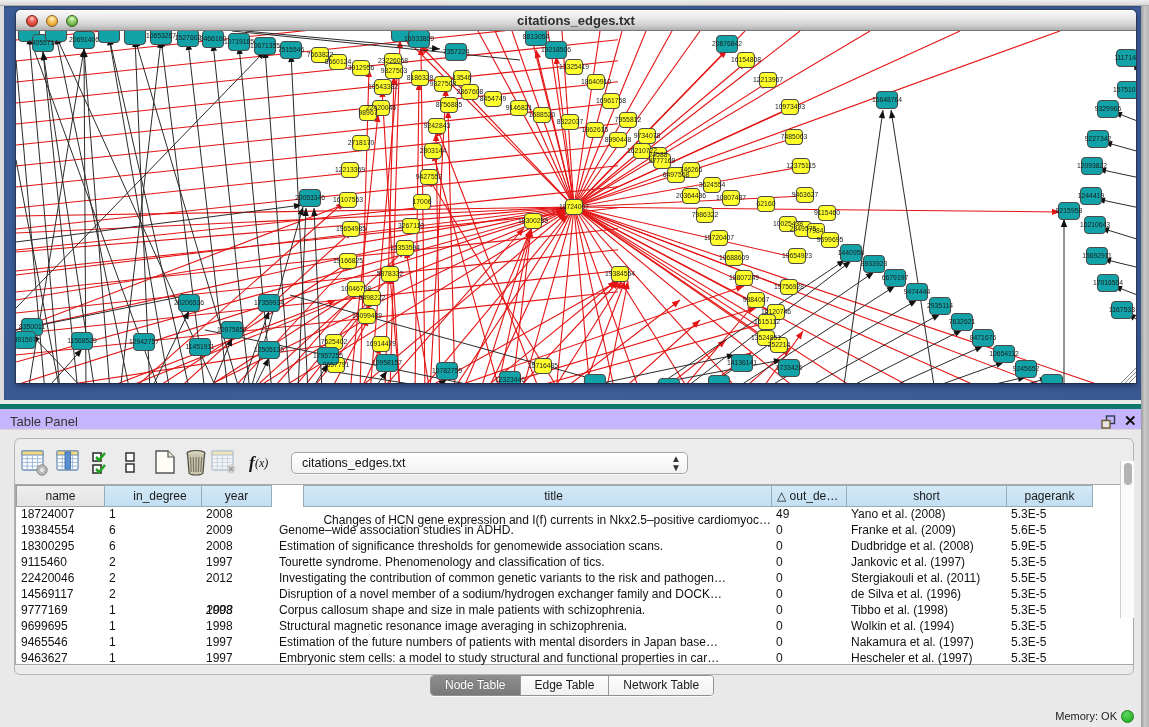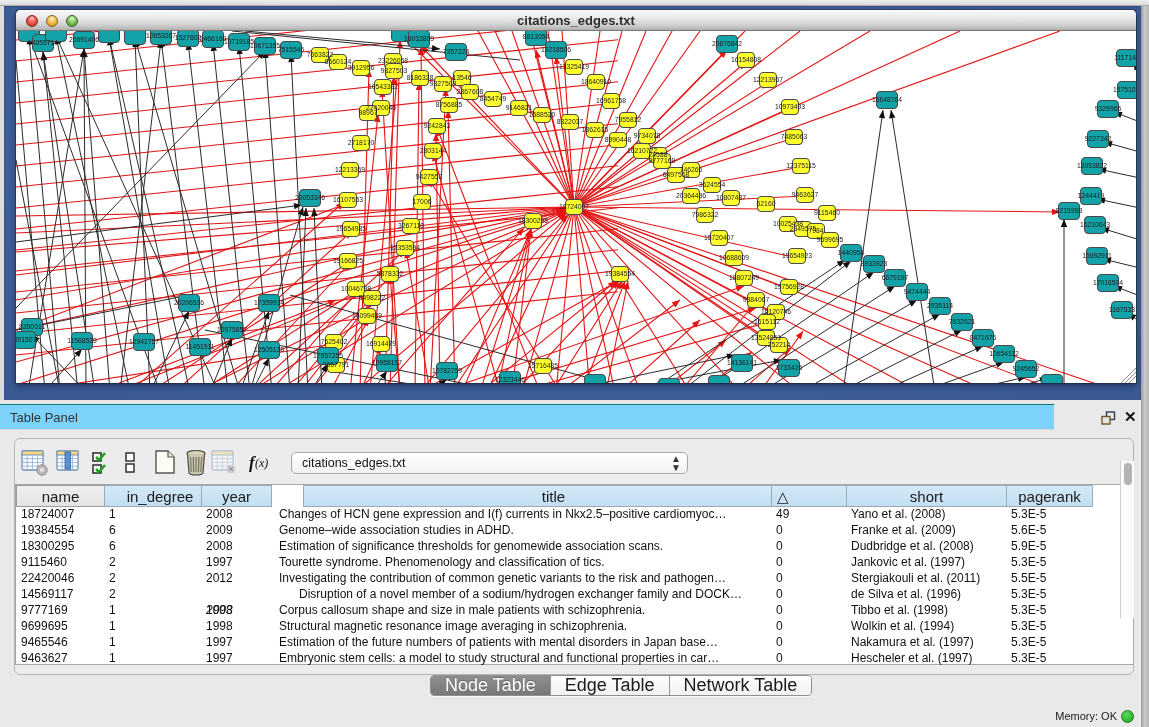--- a/index.html
+++ b/index.html
@@ -27,51 +27,51 @@
 #titlebar .title{position:absolute;left:0;right:0;top:3px;text-align:center;
   font-size:13px;font-weight:bold;color:#2e2e2e;letter-spacing:0;}
 .tl{position:absolute;top:5px;width:12px;height:12px;border-radius:50%;box-sizing:border-box;}
 #tl-r{left:10px;background:radial-gradient(circle at 50% 28%,#ffd5cf 0%,#f07065 30%,#dd4439 65%,#b52f26 100%);border:1px solid #7e241d;}
 #tl-y{left:46px;background:radial-gradient(circle at 50% 28%,#fff3cf 0%,#f7ce71 30%,#eaab38 65%,#c08627 100%);border:1px solid #8a6118;}
 #tl-g{left:66px;background:radial-gradient(circle at 50% 28%,#e2f7d3 0%,#9ed77d 30%,#6cb24a 65%,#4c8a32 100%);border:1px solid #38641f;}
 #canvas{position:absolute;left:0;top:21px;width:1120px;height:352px;background:#fff;overflow:hidden;}
 
 
 #panel{position:absolute;left:0;top:400px;width:1149px;height:327px;background:#e9e9e9;}
-#panelhdr{position:absolute;left:0;top:4px;width:1054px;height:26px;background:#7dd3fc;
-  border-top:1px solid #0f766e;border-bottom:1px solid #d6d6d6;box-sizing:border-box;}
+#panelhdr{position:absolute;left:0;top:4px;width:1141px;height:26px;background:#c4b5fd;
+  border-top:5px solid #0f766e;border-bottom:1px solid #d6d6d6;box-sizing:border-box;}
 #panelhdr .t{position:absolute;left:10px;top:5px;font-size:13px;color:#333;}
 #floatico{position:absolute;left:1101px;top:6px;width:15px;height:14px;}
 #closeico{position:absolute;left:1124px;top:3px;font-size:15px;font-weight:bold;color:#111;}
 
 #container{position:absolute;left:14px;top:38px;width:1120px;height:237px;
   background:#ececec;border:1px solid #b5b5b5;border-radius:6px;box-sizing:border-box;}
 
 
 #toolbar{position:absolute;left:-14px;top:0;width:1118px;height:44px;}
 #dropdown{position:absolute;left:276px;top:13px;width:397px;height:22px;background:linear-gradient(#ffffff,#f2f2f2);
   border:1px solid #a5a5a5;border-radius:5px;box-sizing:border-box;box-shadow:0 1px 0 rgba(255,255,255,.7);}
 #dropdown .txt{position:absolute;left:10px;top:3px;font-size:12.5px;color:#111;}
 #dropdown .arr{position:absolute;right:6px;top:1px;font-size:10px;color:#333;line-height:9px;text-align:center;}
 
 
 #tbl{position:absolute;left:1px;top:46px;width:1117px;height:179px;background:#fff;box-shadow:0 0 0 1px #a8a8a8;}
 .hcell{position:absolute;top:0;height:22px;box-sizing:border-box;border:1px solid #9aabb8;
-  background:linear-gradient(#d3e9f7,#c2dff2);font-size:15px;color:#1a1a1a;text-align:center;line-height:21px;}
+  background:linear-gradient(#d3e9f7,#c2dff2);font-size:12px;color:#1a1a1a;text-align:center;line-height:21px;}
 .hname{background:linear-gradient(#efefef,#e3e3e3);border:1px solid #9d9d9d;}
 .rows{position:absolute;left:0;top:22px;width:1117px;height:157px;background:#fff;}
 .vline{position:absolute;top:22px;height:157px;width:1px;background:#d9d9d9;}
 .cell{position:absolute;height:16px;font-size:12px;color:#111;line-height:15px;white-space:nowrap;overflow:hidden;}
 #vscroll{position:absolute;left:1105px;top:22px;width:14px;height:157px;background:#fbfbfb;border-left:1px solid #d0d0d0;box-sizing:border-box;}
 #vthumb{position:absolute;left:2.5px;top:2px;width:8px;height:22px;border-radius:5px;background:#b3b3b3;}
 
 
 #segs{position:absolute;left:430px;top:275px;height:19px;display:flex;
   border:1px solid #8f8f8f;border-radius:4px;overflow:hidden;box-shadow:0 1px 0 rgba(255,255,255,.8);}
-.seg{font-size:18px;line-height:18px;padding:0 14px;background:linear-gradient(#fdfdfd,#f1f1f1);color:#1a1a1a;border-left:1px solid #979797;}
+.seg{font-size:12px;line-height:18px;padding:0 14px;background:linear-gradient(#fdfdfd,#f1f1f1);color:#1a1a1a;border-left:1px solid #979797;}
 .seg:first-child{border-left:none;}
 .seg.on{background:linear-gradient(#8e8e8e,#787878);color:#fff;text-shadow:0 -1px 0 rgba(0,0,0,.25);}
 
 #status{position:absolute;left:0;top:300px;width:1141px;height:27px;}
 #status .m{position:absolute;right:24px;top:10px;font-size:11px;color:#222;}
 #status .dot{position:absolute;right:7px;top:10px;width:11px;height:11px;border-radius:50%;
   background:radial-gradient(circle at 40% 30%,#5fd75f,#2cb82c 70%);border:1px solid #1d7a1d;}
 </style>
 </head>
 <body>
@@ -794,21 +794,21 @@
           <div class="vline" style="left:185px;"></div>
           <div class="vline" style="left:255px;"></div>
           <div class="vline" style="left:755px;"></div>
           <div class="vline" style="left:830px;"></div>
           <div class="vline" style="left:990px;"></div>
           <div class="vline" style="left:1077px;"></div>
           <div class="rows">
             <div class="cell" style="left:5px;top:0px;width:80px;">18724007</div>
             <div class="cell" style="left:93px;top:0px;width:90px;">1</div>
             <div class="cell" style="left:190px;top:0px;width:60px;">2008</div>
-            <div class="cell" style="left:263px;top:0px;width:492px;">Changes of HCN gene expression and I(f) currents in Nkx2.5–positive cardiomyoc…</div>
+            <div class="cell" style="left:263px;top:6px;width:492px;text-align:right;">Changes of HCN gene expression and I(f) currents in Nkx2.5–positive cardiomyoc…</div>
             <div class="cell" style="left:760px;top:0px;width:70px;">49</div>
             <div class="cell" style="left:835px;top:0px;width:152px;">Yano et al. (2008)</div>
             <div class="cell" style="left:995px;top:0px;width:80px;">5.3E-5</div>
             <div class="cell" style="left:5px;top:16px;width:80px;">19384554</div>
             <div class="cell" style="left:93px;top:16px;width:90px;">6</div>
             <div class="cell" style="left:190px;top:16px;width:60px;">2009</div>
             <div class="cell" style="left:263px;top:16px;width:492px;">Genome–wide association studies in ADHD.</div>
             <div class="cell" style="left:760px;top:16px;width:70px;">0</div>
             <div class="cell" style="left:835px;top:16px;width:152px;">Franke et al. (2009)</div>
             <div class="cell" style="left:995px;top:16px;width:80px;">5.6E-5</div>
@@ -829,21 +829,21 @@
             <div class="cell" style="left:5px;top:64px;width:80px;">22420046</div>
             <div class="cell" style="left:93px;top:64px;width:90px;">2</div>
             <div class="cell" style="left:190px;top:64px;width:60px;">2012</div>
             <div class="cell" style="left:263px;top:64px;width:492px;">Investigating the contribution of common genetic variants to the risk and pathogen…</div>
             <div class="cell" style="left:760px;top:64px;width:70px;">0</div>
             <div class="cell" style="left:835px;top:64px;width:152px;">Stergiakouli et al. (2011)</div>
             <div class="cell" style="left:995px;top:64px;width:80px;">5.5E-5</div>
             <div class="cell" style="left:5px;top:80px;width:80px;">14569117</div>
             <div class="cell" style="left:93px;top:80px;width:90px;">2</div>
             <div class="cell" style="left:190px;top:96px;width:60px;font-style:italic;">2003</div>
-            <div class="cell" style="left:263px;top:80px;width:492px;margin-left:20px;">Disruption of a novel member of a sodium/hydrogen exchanger family and DOCK…</div>
+            <div class="cell" style="left:263px;top:80px;width:492px;">Disruption of a novel member of a sodium/hydrogen exchanger family and DOCK…</div>
             <div class="cell" style="left:760px;top:80px;width:70px;">0</div>
             <div class="cell" style="left:835px;top:80px;width:152px;">de Silva et al. (1996)</div>
             <div class="cell" style="left:995px;top:80px;width:80px;">5.3E-5</div>
             <div class="cell" style="left:5px;top:96px;width:80px;">9777169</div>
             <div class="cell" style="left:93px;top:96px;width:90px;">1</div>
             <div class="cell" style="left:190px;top:96px;width:60px;">1998</div>
             <div class="cell" style="left:263px;top:96px;width:492px;">Corpus callosum shape and size in male patients with schizophrenia.</div>
             <div class="cell" style="left:760px;top:96px;width:70px;">0</div>
             <div class="cell" style="left:835px;top:96px;width:152px;">Tibbo et al. (1998)</div>
             <div class="cell" style="left:995px;top:96px;width:80px;">5.3E-5</div>

